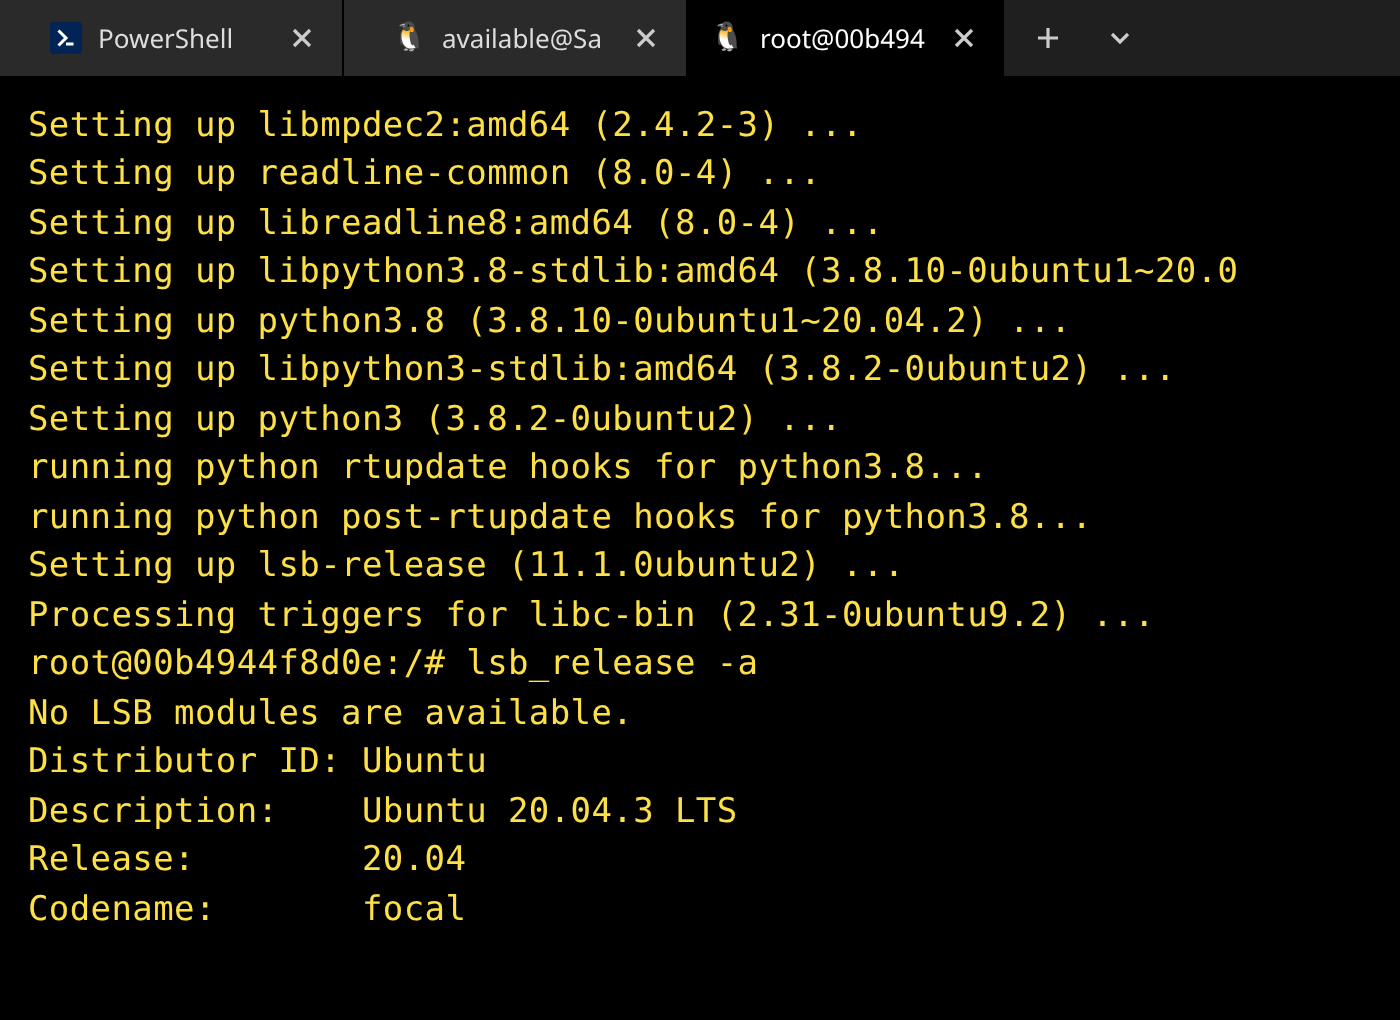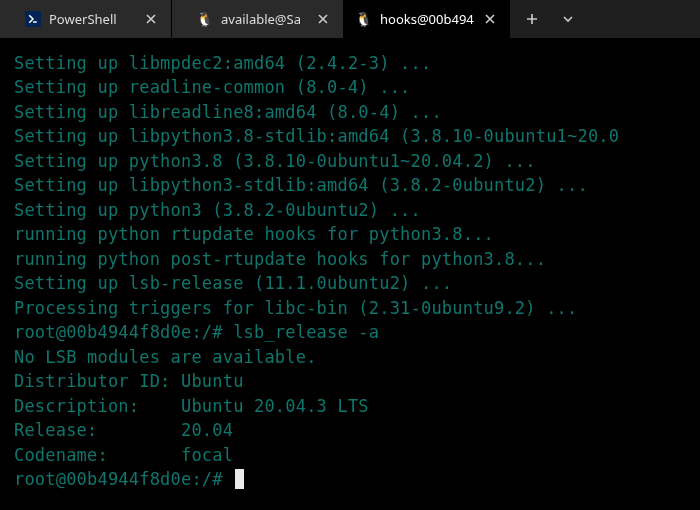--- a/index.html
+++ b/index.html
@@ -10,21 +10,21 @@
   .tab .label{flex:1;white-space:nowrap;overflow:hidden;text-overflow:clip;}
   .tab .close{width:16px;height:16px;display:flex;align-items:center;justify-content:center;}
   .tab .close svg{width:10px;height:10px;stroke:#ccc;stroke-width:1.6;}
   .tab-icon{width:16px;height:16px;display:flex;align-items:center;justify-content:center;}
   .ps-icon{width:16px;height:16px;background:#012456;border-radius:2px;display:flex;align-items:center;justify-content:center;}
   .ps-icon svg{width:12px;height:12px;}
   .tux{font-size:14px;line-height:1;}
   .titlebar-actions{display:flex;align-items:center;margin-left:4px;}
   .title-btn{width:36px;height:38px;display:flex;align-items:center;justify-content:center;color:#ccc;}
   .title-btn svg{width:12px;height:12px;stroke:#ccc;stroke-width:1.6;fill:none;}
-  .terminal{background:#000;color:#0f766e;font-family:Consolas,ui-monospace,Menlo,monospace;font-size:17px;line-height:1.44;padding:12px 14px;white-space:pre;letter-spacing:0.2px;height:calc(510px - 38px);box-sizing:border-box;overflow:hidden;}
+  .terminal{background:#000;color:#fde047;font-family:Consolas,ui-monospace,Menlo,monospace;font-size:17px;line-height:1.44;padding:12px 14px;white-space:pre;letter-spacing:0.2px;height:calc(510px - 38px);box-sizing:border-box;overflow:hidden;}
   .prompt-line{display:flex;align-items:center;}
   .cursor{display:inline-block;width:9px;height:20px;background:#eaeaea;margin-left:2px;vertical-align:middle;}
   .sep{width:1px;background:#000;}
 </style>
 </head>
 <body>
 
 <div class="titlebar">
 
   <div class="tab inactive">
@@ -51,21 +51,21 @@
     <span class="close">
       <svg viewBox="0 0 10 10">
           <path d="M1 1 L9 9 M9 1 L1 9"></path>
         </svg>
     </span>
   </div>
   <div class="sep"></div>
 
   <div class="tab active">
     <span class="tab-icon tux">🐧</span>
-    <span class="label">hooks@00b494</span>
+    <span class="label">root@00b494</span>
     <span class="close">
       <svg viewBox="0 0 10 10">
           <path d="M1 1 L9 9 M9 1 L1 9"></path>
         </svg>
     </span>
   </div>
 
   <div class="titlebar-actions">
     <div class="title-btn">
       <svg viewBox="0 0 12 12">
@@ -91,13 +91,13 @@
 running python rtupdate hooks for python3.8...
 running python post-rtupdate hooks for python3.8...
 Setting up lsb-release (11.1.0ubuntu2) ...
 Processing triggers for libc-bin (2.31-0ubuntu9.2) ...
 root@00b4944f8d0e:/# lsb_release -a
 No LSB modules are available.
 Distributor ID: Ubuntu
 Description:    Ubuntu 20.04.3 LTS
 Release:        20.04
 Codename:       focal
-</div><div class="prompt-line"><span>root@00b4944f8d0e:/# </span><span class="cursor"></span></div></div>
+</div></div>
 
 </body></html>

